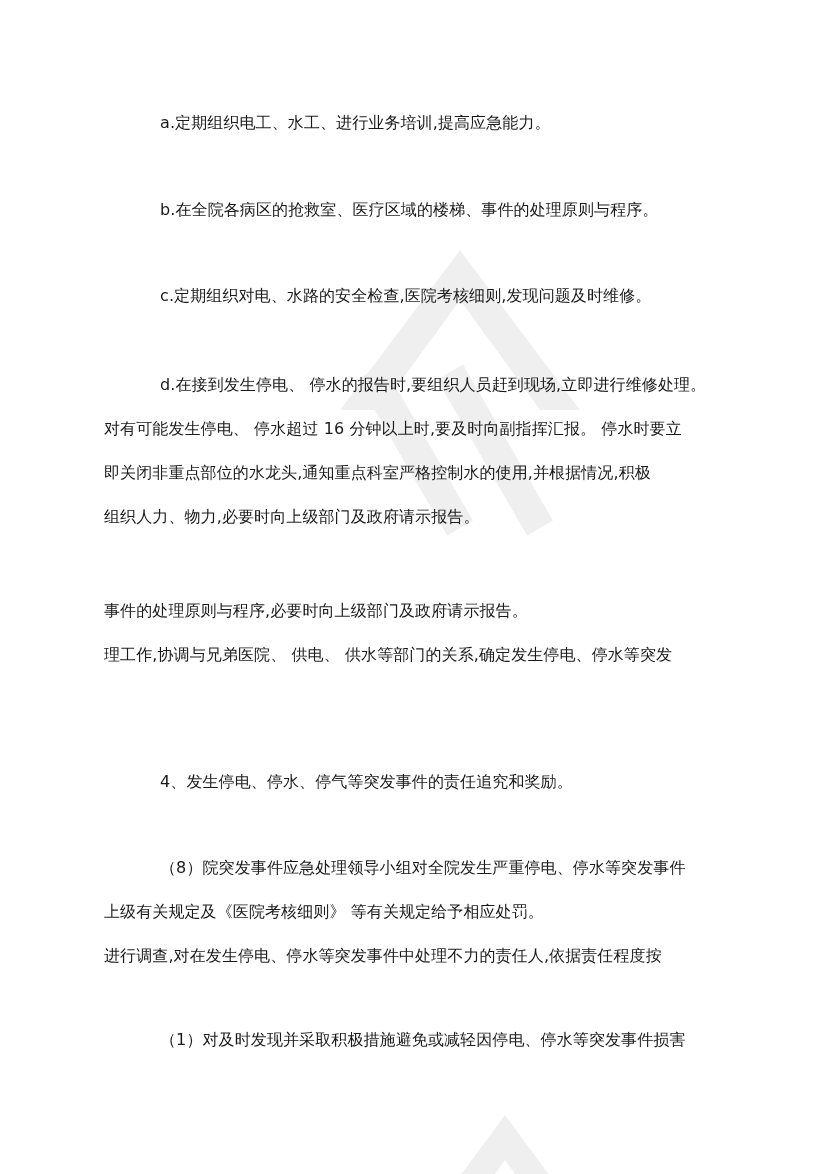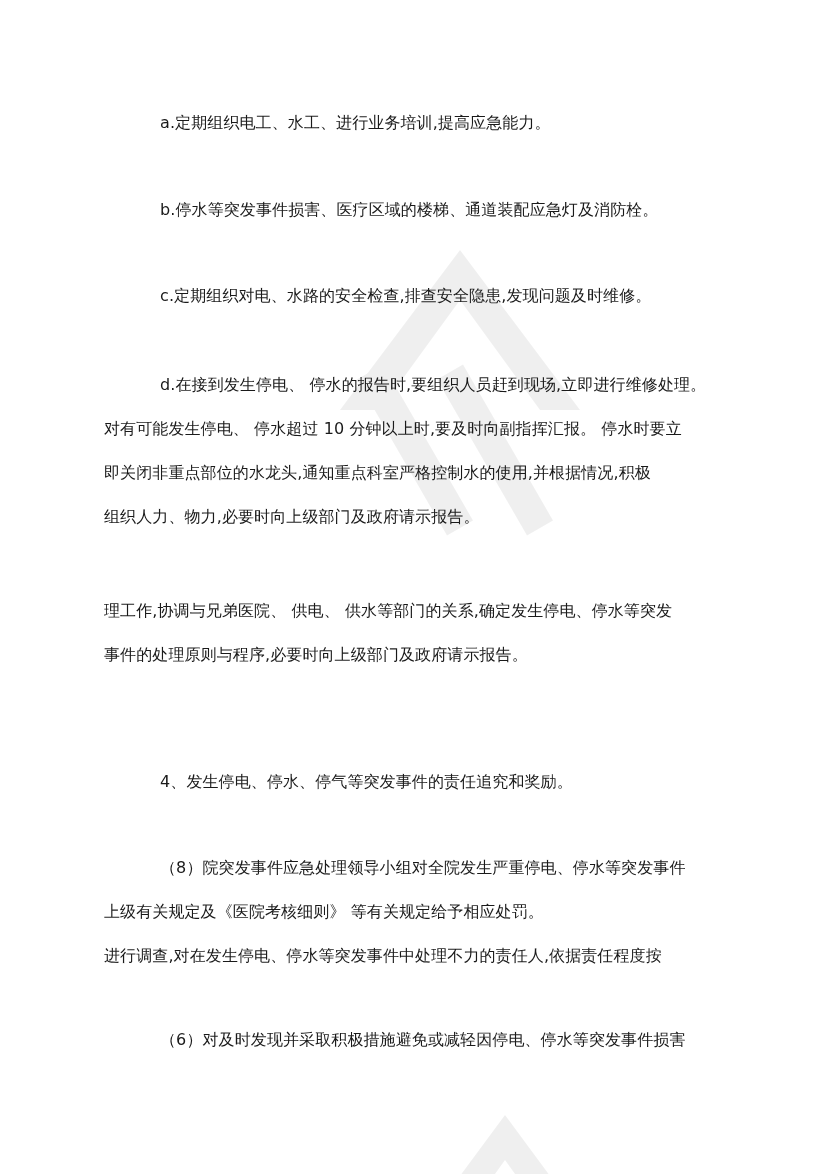--- a/index.html
+++ b/index.html
@@ -29,46 +29,46 @@
   <polygon points="85,5 170,120 135,120 85,50 35,120 0,120" fill="#000"></polygon>
 </svg>
 
 <div class="page">
 
   <div class="para indent" style="top:101px">
     <span class="line">a.定期组织电工、水工、进行业务培训,提高应急能力。</span>
   </div>
 
   <div class="para indent" style="top:188px">
-    <span class="line">b.停水等突发事件损害、医疗区域的楼梯、通道装配应急灯及消防栓。</span>
+    <span class="line">b.在全院各病区的抢救室、医疗区域的楼梯、事件的处理原则与程序。</span>
   </div>
 
   <div class="para indent" style="top:274px">
-    <span class="line">c.定期组织对电、水路的安全检查,排查安全隐患,发现问题及时维修。</span>
+    <span class="line">c.定期组织对电、水路的安全检查,医院考核细则,发现问题及时维修。</span>
   </div>
 
   <div class="para" style="top:363px">
     <span class="line indent">d.在接到发生停电、 停水的报告时,要组织人员赶到现场,立即进行维修处理。</span>
-    <span class="line">对有可能发生停电、 停水超过 10 分钟以上时,要及时向副指挥汇报。 停水时要立</span>
+    <span class="line">对有可能发生停电、 停水超过 16 分钟以上时,要及时向副指挥汇报。 停水时要立</span>
     <span class="line">即关闭非重点部位的水龙头,通知重点科室严格控制水的使用,并根据情况,积极</span>
     <span class="line">组织人力、物力,必要时向上级部门及政府请示报告。</span>
   </div>
 
   <div class="para" style="top:589px">
+    <span class="line">事件的处理原则与程序,必要时向上级部门及政府请示报告。</span>
     <span class="line">理工作,协调与兄弟医院、 供电、 供水等部门的关系,确定发生停电、停水等突发</span>
-    <span class="line">事件的处理原则与程序,必要时向上级部门及政府请示报告。</span>
   </div>
 
   <div class="para indent" style="top:760px">
     <span class="line">4、发生停电、停水、停气等突发事件的责任追究和奖励。</span>
   </div>
 
   <div class="para" style="top:846px">
     <span class="line indent">（8）院突发事件应急处理领导小组对全院发生严重停电、停水等突发事件</span>
     <span class="line">上级有关规定及《医院考核细则》 等有关规定给予相应处罚。</span>
     <span class="line">进行调查,对在发生停电、停水等突发事件中处理不力的责任人,依据责任程度按</span>
   </div>
 
   <div class="para indent" style="top:1018px">
-    <span class="line">（6）对及时发现并采取积极措施避免或减轻因停电、停水等突发事件损害</span>
+    <span class="line">（1）对及时发现并采取积极措施避免或减轻因停电、停水等突发事件损害</span>
   </div>
 
 </div>
 
 </body></html>

